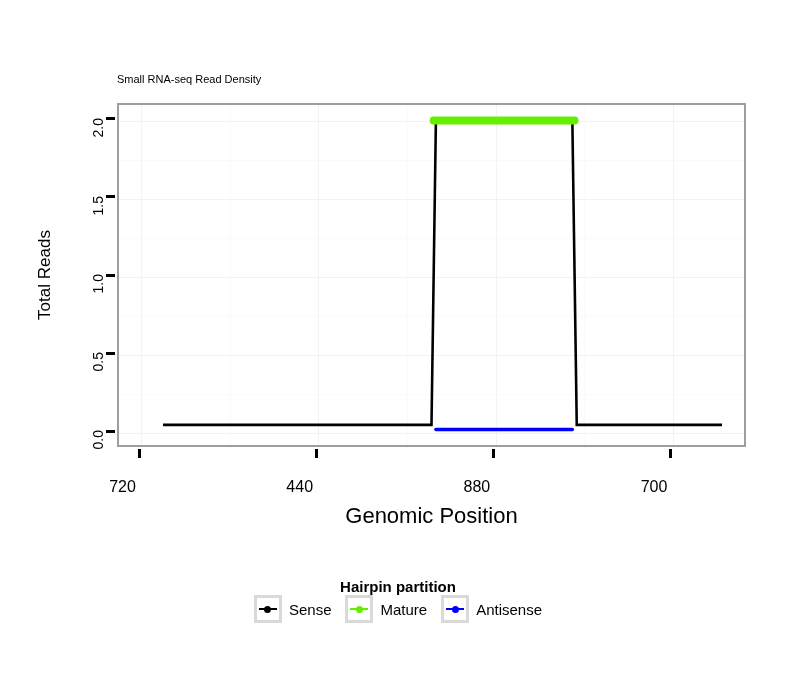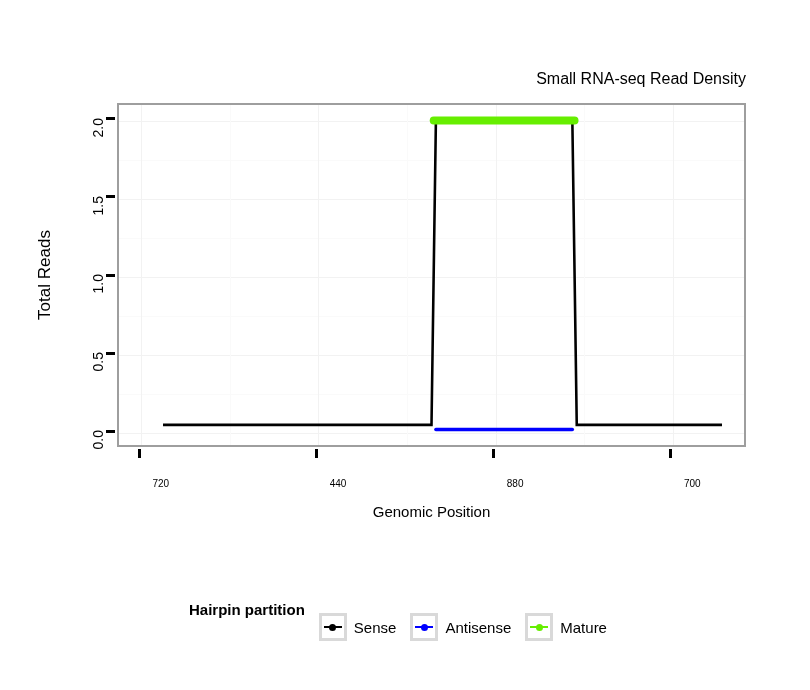--- a/index.html
+++ b/index.html
@@ -22,22 +22,22 @@
     width: 810px;
     height: 690px;
   }
 
   
   .chart-title {
     position: absolute;
     left: 117px;
     top: 68px;
     width: 629px;
-    text-align: right;
-    font-size: 16px;
+    text-align: left;
+    font-size: 11px;
     line-height: 22px;
     color: #000000;
     white-space: nowrap;
   }
 
   
   .panel {
     position: absolute;
     left: 117px;
     top: 103px;
@@ -99,36 +99,36 @@
     font-size: 14px;
     color: #000000;
     white-space: nowrap;
     transform: rotate(-90deg);
     transform-origin: right center;
     right: 712px;
     text-align: right;
   }
   .ticklabel-x {
     position: absolute;
-    font-size: 10px;
+    font-size: 16px;
     color: #000000;
     white-space: nowrap;
     top: 478px;
-    text-align: right;
+    text-align: left;
     width: 60px;
   }
 
   
   .axis-title-x {
     position: absolute;
     left: 117px;
     top: 503px;
     width: 629px;
     text-align: center;
-    font-size: 15px;
+    font-size: 22px;
     white-space: nowrap;
   }
   .axis-title-y {
     position: absolute;
     left: 33px;
     top: 0px;
     height: 550px;
     width: 24px;
     display: flex;
     align-items: center;
@@ -141,35 +141,34 @@
   }
 
   
   .legend {
     position: absolute;
     left: 0;
     top: 578px;
     width: 810px;
     display: flex;
     align-items: center;
-    justify-content: center;
     gap: 0px;
+    flex-direction: column;
   }
   .legend-title {
     font-size: 15px;
     font-weight: bold;
     color: #000000;
     margin-right: 14px;
     white-space: nowrap;
   }
   .legend-entry {
     display: flex;
     align-items: center;
     margin-right: 14px;
-    margin-top: 35px;
   }
   .legend-key {
     width: 28px;
     height: 28px;
     background: #ffffff;
     border: 3px solid #d9d9d9;
     box-sizing: border-box;
     position: relative;
     margin-right: 7px;
     flex: 0 0 auto;
@@ -265,28 +264,28 @@
     <div id="legend-entries" style="display:flex;align-items:center;">
         <div class="legend-entry">
           <div class="legend-key">
             <div class="key-line" style="background: rgb(0, 0, 0);"></div>
             <div class="key-dot" style="background: rgb(0, 0, 0);"></div>
           </div>
           <div class="legend-label">Sense</div>
         </div>
         <div class="legend-entry">
           <div class="legend-key">
+            <div class="key-line" style="background: rgb(102, 238, 0);"></div>
+            <div class="key-dot" style="background: rgb(102, 238, 0);"></div>
+          </div>
+          <div class="legend-label">Mature</div>
+        </div>
+        <div class="legend-entry">
+          <div class="legend-key">
             <div class="key-line" style="background: rgb(0, 0, 255);"></div>
             <div class="key-dot" style="background: rgb(0, 0, 255);"></div>
           </div>
           <div class="legend-label">Antisense</div>
         </div>
-        <div class="legend-entry">
-          <div class="legend-key">
-            <div class="key-line" style="background: rgb(102, 238, 0);"></div>
-            <div class="key-dot" style="background: rgb(102, 238, 0);"></div>
-          </div>
-          <div class="legend-label">Mature</div>
-        </div>
       </div>
   </div>
 
 </div>
 
 </body></html>

